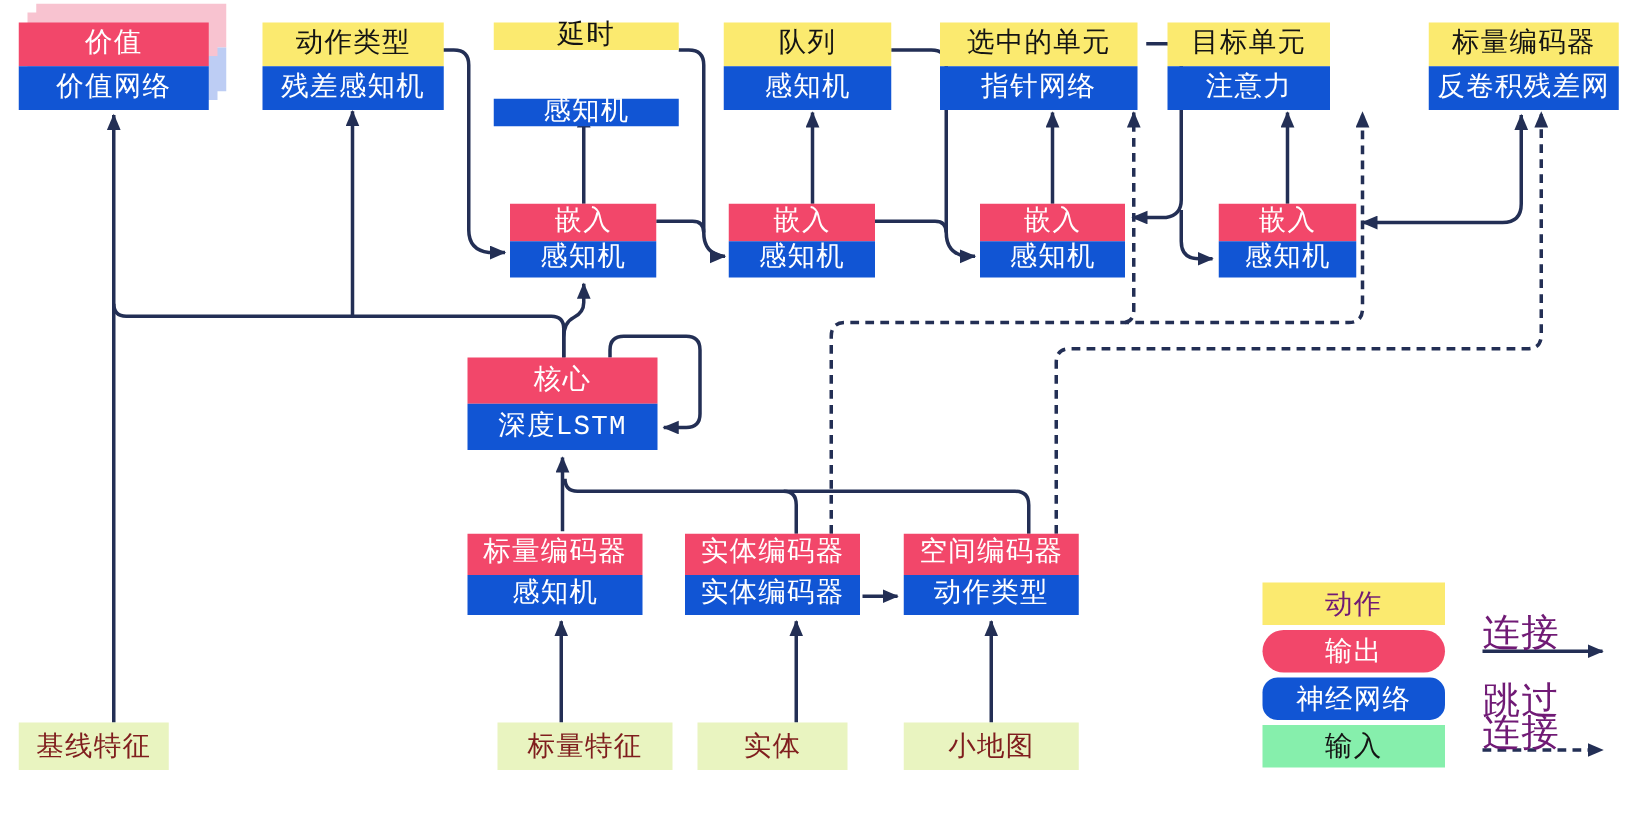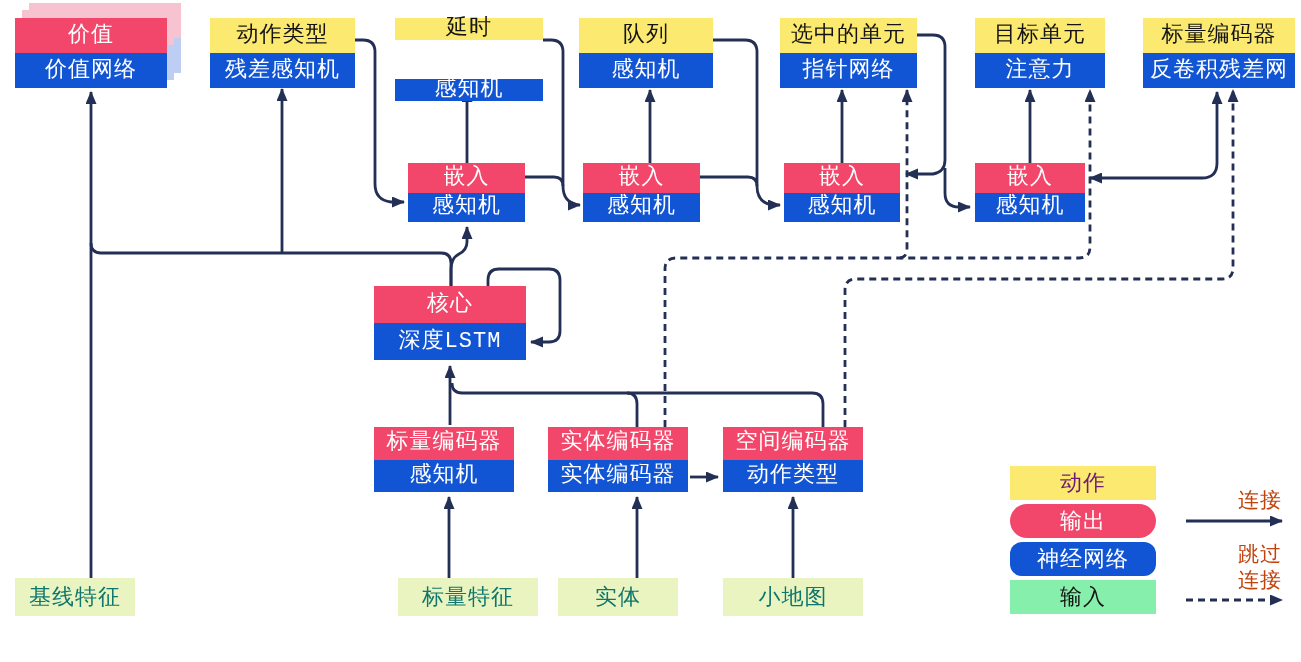--- a/index.html
+++ b/index.html
@@ -12,25 +12,25 @@
   .node{position:absolute;display:flex;flex-direction:column;z-index:3;}
   .band{flex:1;display:flex;align-items:center;justify-content:center;
         font-size:22px;letter-spacing:1px;white-space:nowrap;line-height:1;}
   .band.yellow{background:#fbea6f;color:#141414;}
   .band.pink{background:#f2476a;color:#ffffff;}
   .band.blue{background:#1155d4;color:#ffffff;}
   .ghost{position:absolute;display:flex;flex-direction:column;z-index:1;}
   .ghost .half{flex:1;}
   .ghost .half.gp{background:#f8c3d0;}
   .ghost .half.gb{background:#bdcdf4;}
-  .input-box{position:absolute;background:#e9f4c0;color:#0f766e;display:flex;
+  .input-box{position:absolute;background:#e9f4c0;color:#7f1d1d;display:flex;
         align-items:center;justify-content:center;font-size:22px;letter-spacing:1px;z-index:3;}
   .legend-swatch{position:absolute;display:flex;align-items:center;justify-content:center;
         font-size:22px;letter-spacing:1px;z-index:3;}
-  .legend-label{position:absolute;width:96px;text-align:right;font-size:21px;color:#c2410c;
+  .legend-label{position:absolute;width:96px;text-align:left;font-size:30px;color:#701a75;
         letter-spacing:1px;z-index:3;}
 </style>
 </head>
 <body>
 
 <div id="canvas">
 
   <div class="ghost" style="left:29px;top:3px;width:152px;height:70px;">
     <div class="half gp"></div>
     <div class="half gb"></div>
@@ -94,25 +94,25 @@
         <div class="band blue">残差感知机</div>
       </div>
       <div class="node" style="left: 395px; top: 18px; width: 148px; height: 70px; gap: 39px;">
         <div class="band yellow">延时</div>
         <div class="band blue">感知机</div>
       </div>
       <div class="node" style="left: 579px; top: 18px; width: 134px; height: 70px;">
         <div class="band yellow">队列</div>
         <div class="band blue">感知机</div>
       </div>
-      <div class="node" style="left: 780px; top: 18px; width: 137px; height: 70px; justify-content: center;">
+      <div class="node" style="left: 752px; top: 18px; width: 158px; height: 70px; justify-content: center;">
         <div class="band yellow">选中的单元</div>
         <div class="band blue">指针网络</div>
       </div>
-      <div class="node" style="left: 975px; top: 18px; width: 130px; height: 70px;">
+      <div class="node" style="left: 934px; top: 18px; width: 130px; height: 70px;">
         <div class="band yellow">目标单元</div>
         <div class="band blue">注意力</div>
       </div>
       <div class="node" style="left: 1143px; top: 18px; width: 152px; height: 70px;">
         <div class="band yellow">标量编码器</div>
         <div class="band blue">反卷积残差网</div>
       </div>
       <div class="node" style="left: 408px; top: 163px; width: 117px; height: 59px;">
         <div class="band pink">嵌入</div>
         <div class="band blue">感知机</div>

